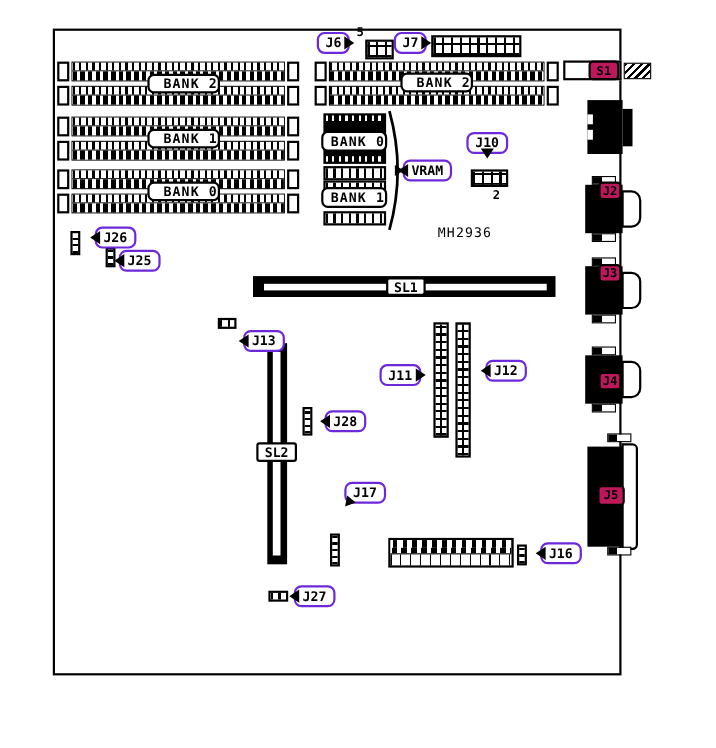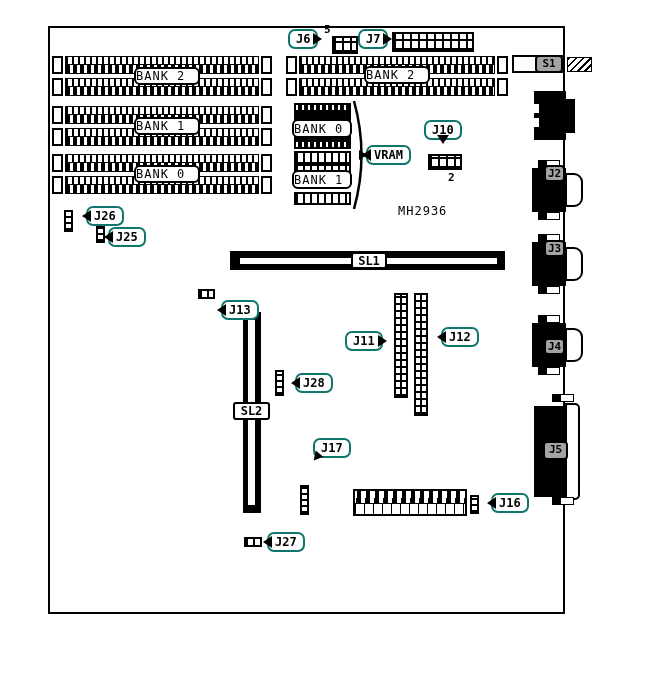--- a/index.html
+++ b/index.html
@@ -11,23 +11,23 @@
   
   .simm{position:absolute;height:18px;display:flex;box-sizing:border-box;}
   .cap{width:11px;border:2px solid #000;background:#fff;box-sizing:border-box;margin-right:2px;}
   .cap.r{margin-right:0;margin-left:2px;}
   .pins{flex:1;display:flex;flex-direction:column;border:1px solid #000;box-sizing:border-box;}
   .tick-a{height:7px;background:repeating-linear-gradient(90deg,#000 0 2px,#fff 2px 6px);border-bottom:1px solid #000;}
   .tick-b{flex:1;background:repeating-linear-gradient(90deg,#000 0 4px,#fff 4px 7px);}
 
   
   .banklabel{position:absolute;background:#fff;border:2px solid #000;border-radius:6px;
-             font-weight:normal;font-size:12px;display:flex;align-items:center;justify-content:flex-start;
+             font-weight:bold;font-size:12px;display:flex;align-items:center;justify-content:flex-end;
              letter-spacing:1px;z-index:6;box-sizing:border-box;}
-  .callout{position:absolute;background:#fff;border:2px solid #0f766e;border-radius:7px;
+  .callout{position:absolute;background:#fff;border:2px solid #6d28d9;border-radius:7px;
            font-weight:bold;font-size:12px;padding:1px 6px;line-height:14px;z-index:7;white-space:nowrap;}
   .ptr{position:absolute;width:0;height:0;border:6px solid transparent;}
   .ptr-left{left:-12px;top:50%;transform:translateY(-50%);border-right:9px solid #000;}
   .ptr-right{right:-12px;top:50%;transform:translateY(-50%);border-left:9px solid #000;}
   .ptr-down{bottom:-12px;left:50%;transform:translateX(-50%);border-top:9px solid #000;}
   .ptr-dl{left:-7px;bottom:-8px;border:5px solid transparent;border-right:9px solid #000;transform:rotate(-50deg);}
   .pinnum{position:absolute;font-weight:bold;font-size:11px;z-index:6;}
 
   
   .conn-v{position:absolute;border:2px solid #000;background-color:#fff;box-sizing:border-box;
@@ -57,22 +57,22 @@
   
   .pwr{position:absolute;border:2px solid #000;background:#fff;box-sizing:border-box;display:flex;flex-direction:column;}
   .pwr-top{height:7px;background:repeating-linear-gradient(90deg,#fff 0 2px,#000 2px 6px,#fff 6px 9px);}
   .pwr-mid{height:5px;background:repeating-linear-gradient(90deg,#fff 0 1px,#000 1px 6px,#fff 6px 9px);}
   .pwr-bot{flex:1;border-top:1px solid #000;
            background-image:repeating-linear-gradient(90deg,#000 0 1px,transparent 1px 9px);}
 
   
   .blackbox{position:absolute;background:#000;}
   .dshell{position:absolute;background:#fff;border:2px solid #000;border-radius:0 9px 9px 0;box-sizing:border-box;}
-  .portlabel{position:absolute;background:#a3a3a3;border:2px solid #000;border-radius:4px;font-weight:bold;
-             font-size:11px;display:flex;align-items:flex-start;justify-content:center;z-index:6;box-sizing:border-box;}
+  .portlabel{position:absolute;background:#be185d;border:2px solid #000;border-radius:4px;font-weight:bold;
+             font-size:11px;display:flex;align-items:center;justify-content:center;z-index:6;box-sizing:border-box;}
   .porttab{position:absolute;height:8px;border:1px solid #000;box-sizing:border-box;
            background:linear-gradient(90deg,#000 0 8px,#fff 8px);}
   .hatch{position:absolute;border:1px solid #000;
          background:repeating-linear-gradient(135deg,#000 0 2px,#fff 2px 5px);}
   .notch{position:absolute;background:#fff;}
   .freetext{position:absolute;font-size:12px;font-weight:bold;letter-spacing:1px;z-index:6;}
 </style>
 </head>
 <body>
 

